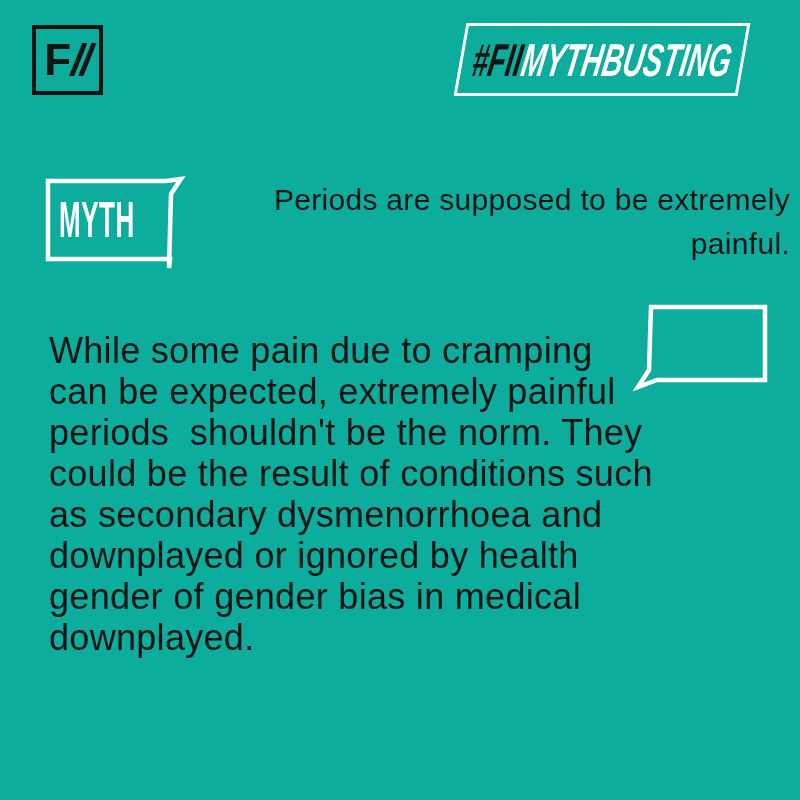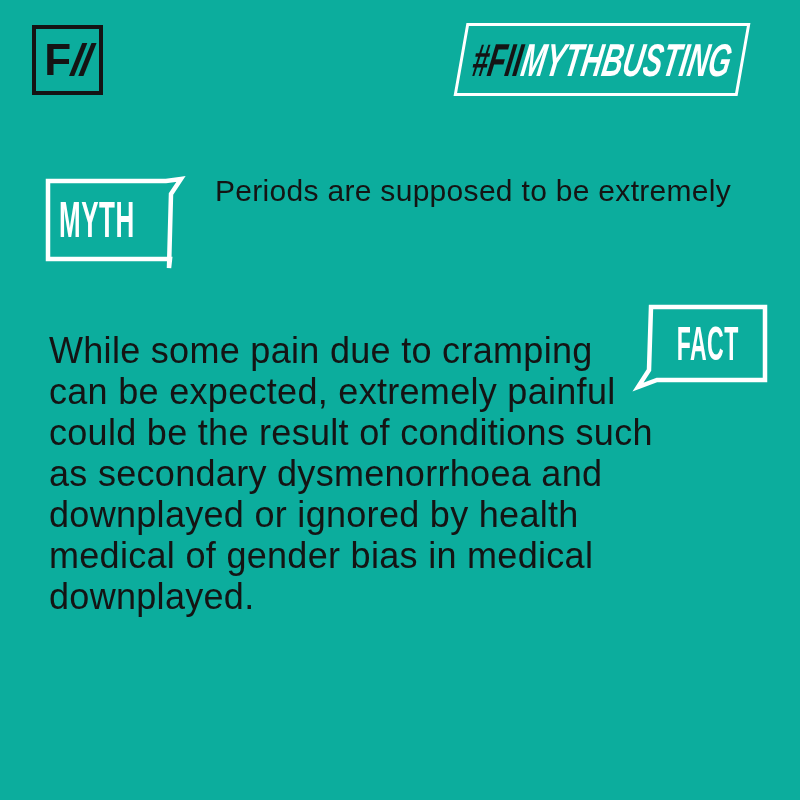--- a/index.html
+++ b/index.html
@@ -43,23 +43,24 @@
   }
   .bubble-label > span{
     display:inline-block;font-weight:700;line-height:1;letter-spacing:1px;
   }
   .myth-label{left:48px;top:181px;width:122px;height:78px;justify-content:flex-end;}
   .myth-label > span{font-size:50px;transform:scaleX(0.52);}
   .fact-label{left:651px;top:307px;width:114px;height:73px;}
   .fact-label > span{font-size:48px;transform:scaleX(0.48);}
   
   .myth-statement{
-    position:absolute;left:215px;top:169px;width:575px;
+    position:absolute;left:215px;top:178px;width:575px;
     font-size:30px;line-height:44px;color:var(--ink,#141414);
     letter-spacing:0.3px;
+    text-align:right;
   }
   .fact-paragraph{
     position:absolute;left:49px;top:330px;width:610px;
     font-size:36px;line-height:41px;color:var(--ink,#141414);
     letter-spacing:0.3px;
   }
   .rich-lines div{white-space:pre-wrap;}
   .rich-lines .b{font-weight:400;}
 </style>
 </head>
@@ -78,31 +79,30 @@
 
   <svg class="bubble-svg" viewBox="0 0 800 800" fill="none" xmlns="http://www.w3.org/2000/svg">
     <path d="M181,179 L166,181 L48,181 L48,259 L170,259 L169,268 L171,194 Z" stroke="#FFFFFF" stroke-width="4.5" stroke-linejoin="miter"></path>
     <path d="M651,307 L765,307 L765,380 L657,380 L638,387 L649,370 Z" stroke="#FFFFFF" stroke-width="4.5" stroke-linejoin="miter"></path>
   </svg>
 
   <div class="bubble-label myth-label">
     <span>MYTH</span>
   </div>
 
-  <div class="bubble-label fact-label">
-    <span>FACT</span>
-  </div>
 
   <div class="myth-statement rich-lines">
       <div><span>Periods are supposed to be extremely</span></div>
+      <div><span>painful.</span></div>
     </div>
 
   <div class="fact-paragraph rich-lines">
       <div><span>While some pain due to cramping</span></div>
       <div><span>can be expected, </span><span class="b">extremely painful</span></div>
+      <div><span class="b">periods  shouldn't be the norm.</span><span> They</span></div>
       <div><span>could be the result of </span><span class="b">conditions such</span></div>
       <div><span class="b">as secondary dysmenorrhoea and</span></div>
       <div><span class="b">downplayed or ignored by health</span></div>
-      <div><span>medical of </span><span class="b">gender bias in medical</span></div>
+      <div><span>gender of </span><span class="b">gender bias in medical</span></div>
       <div><span class="b">downplayed.</span></div>
     </div>
 
 </div>
 
 </body></html>

